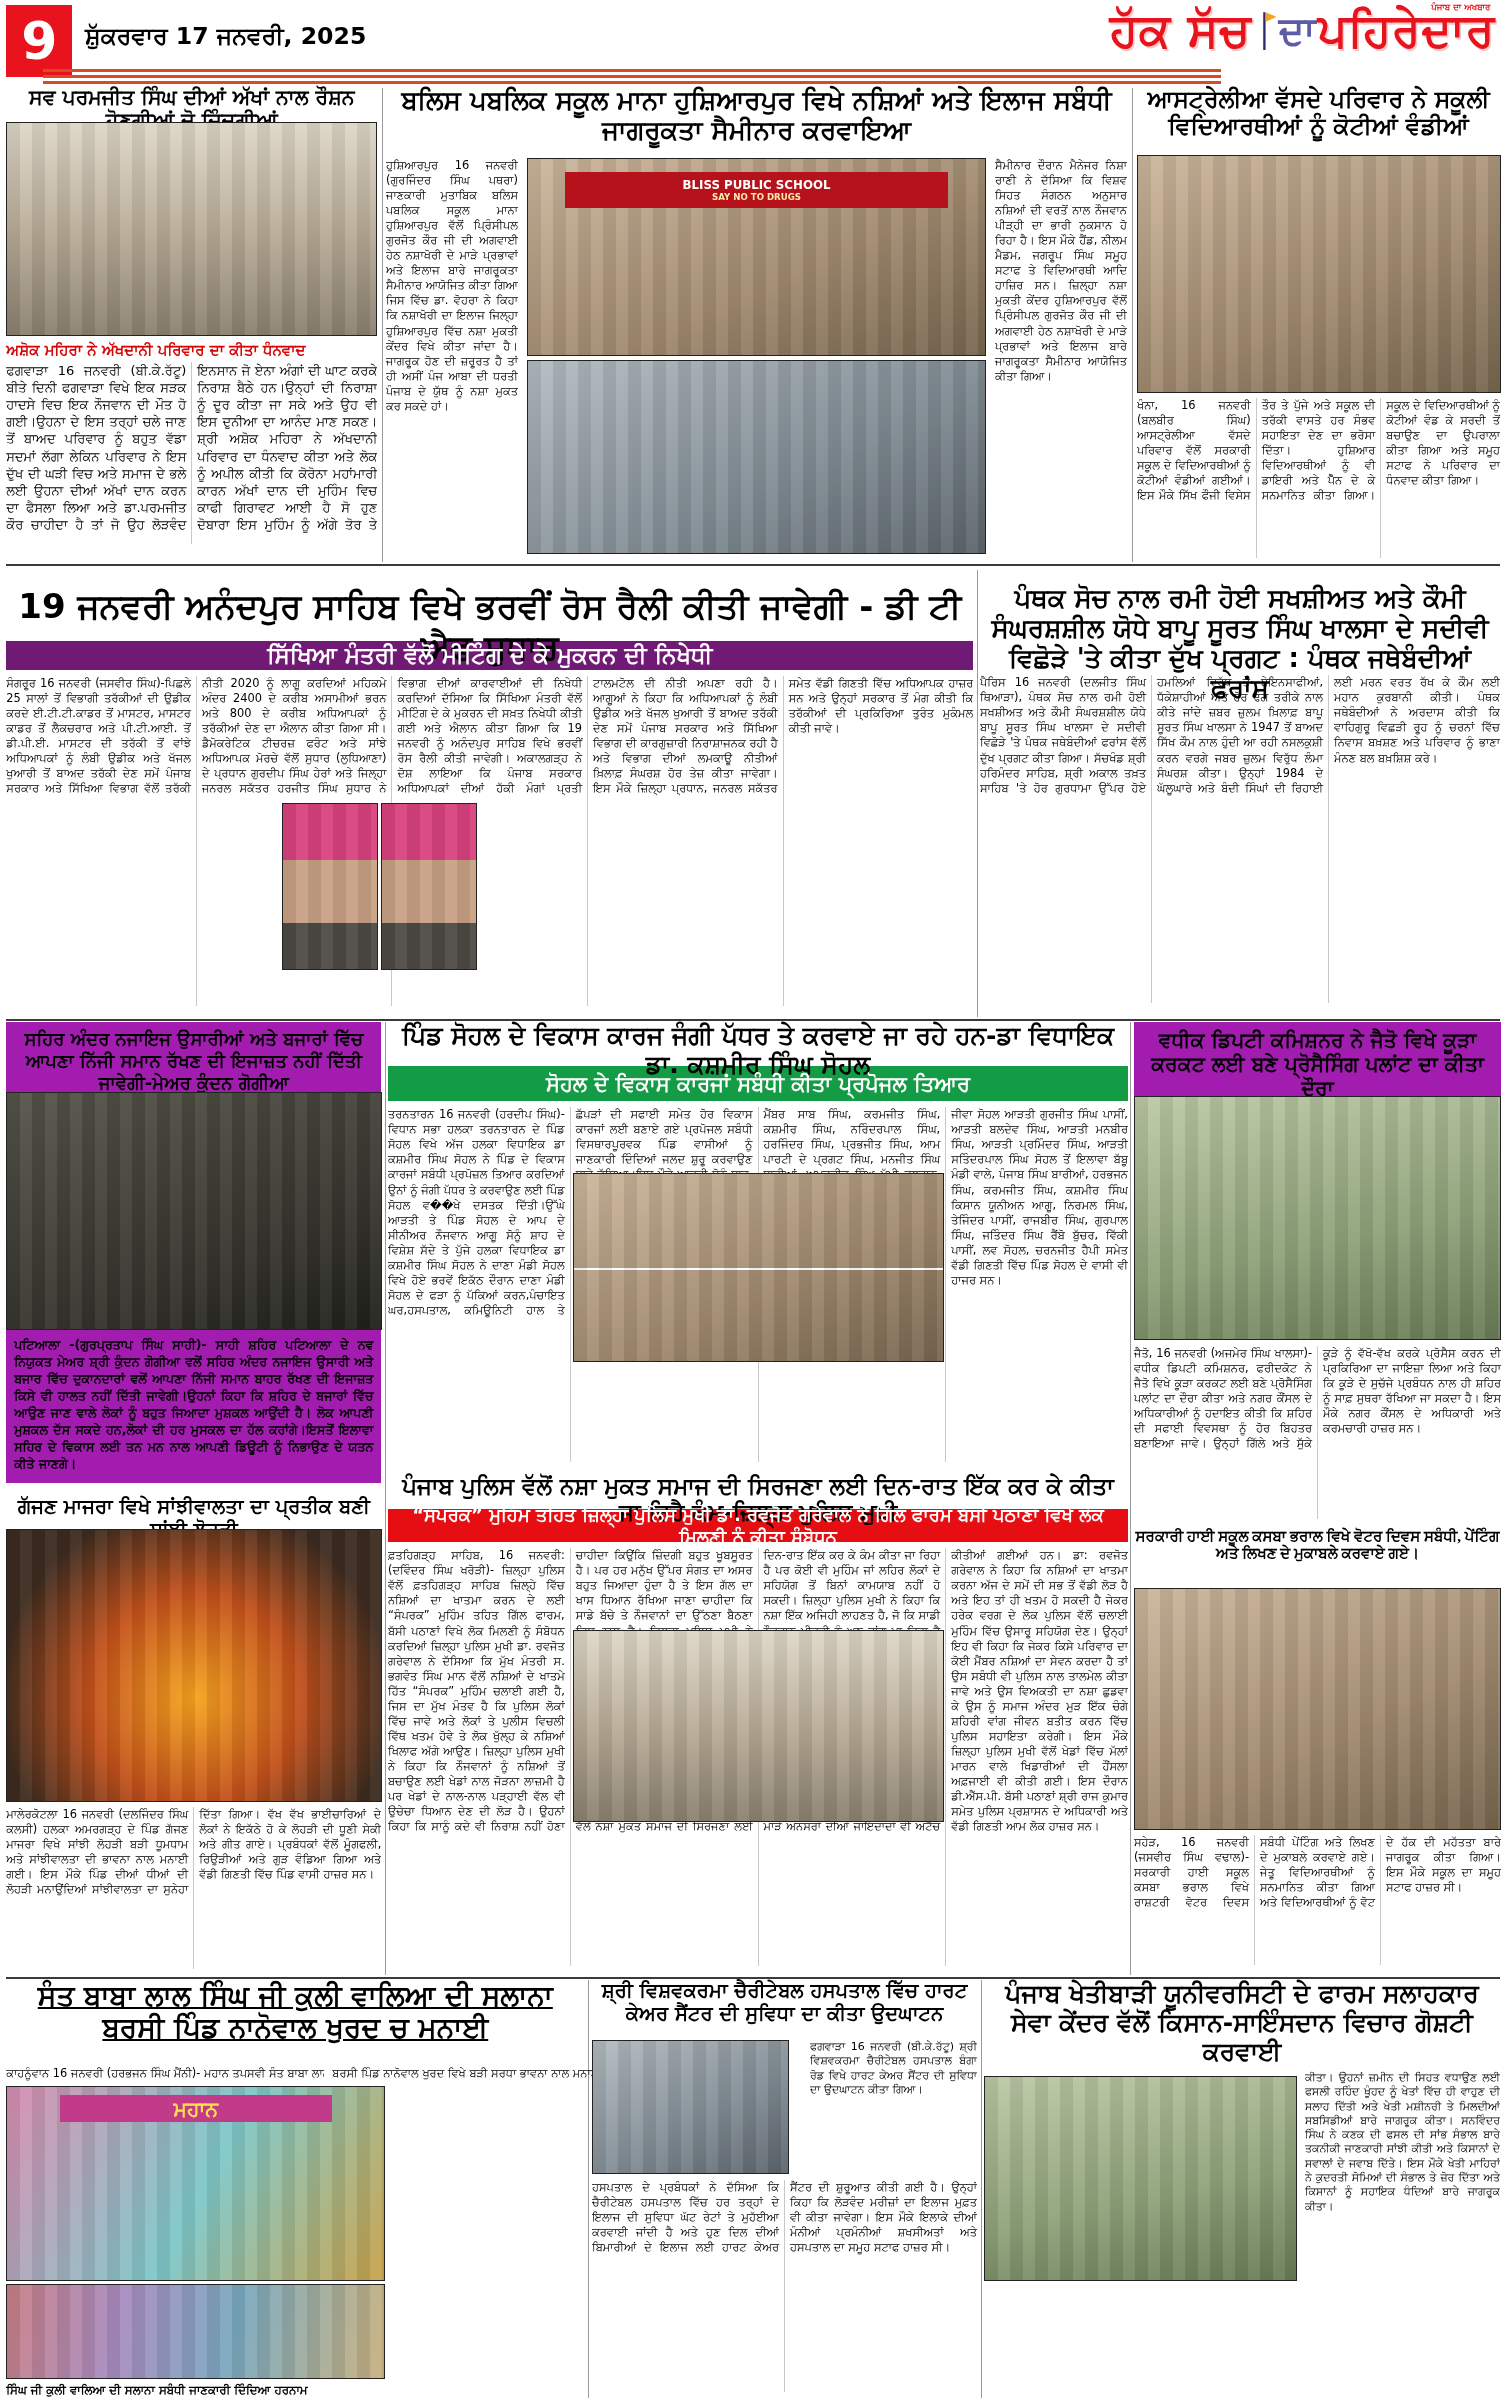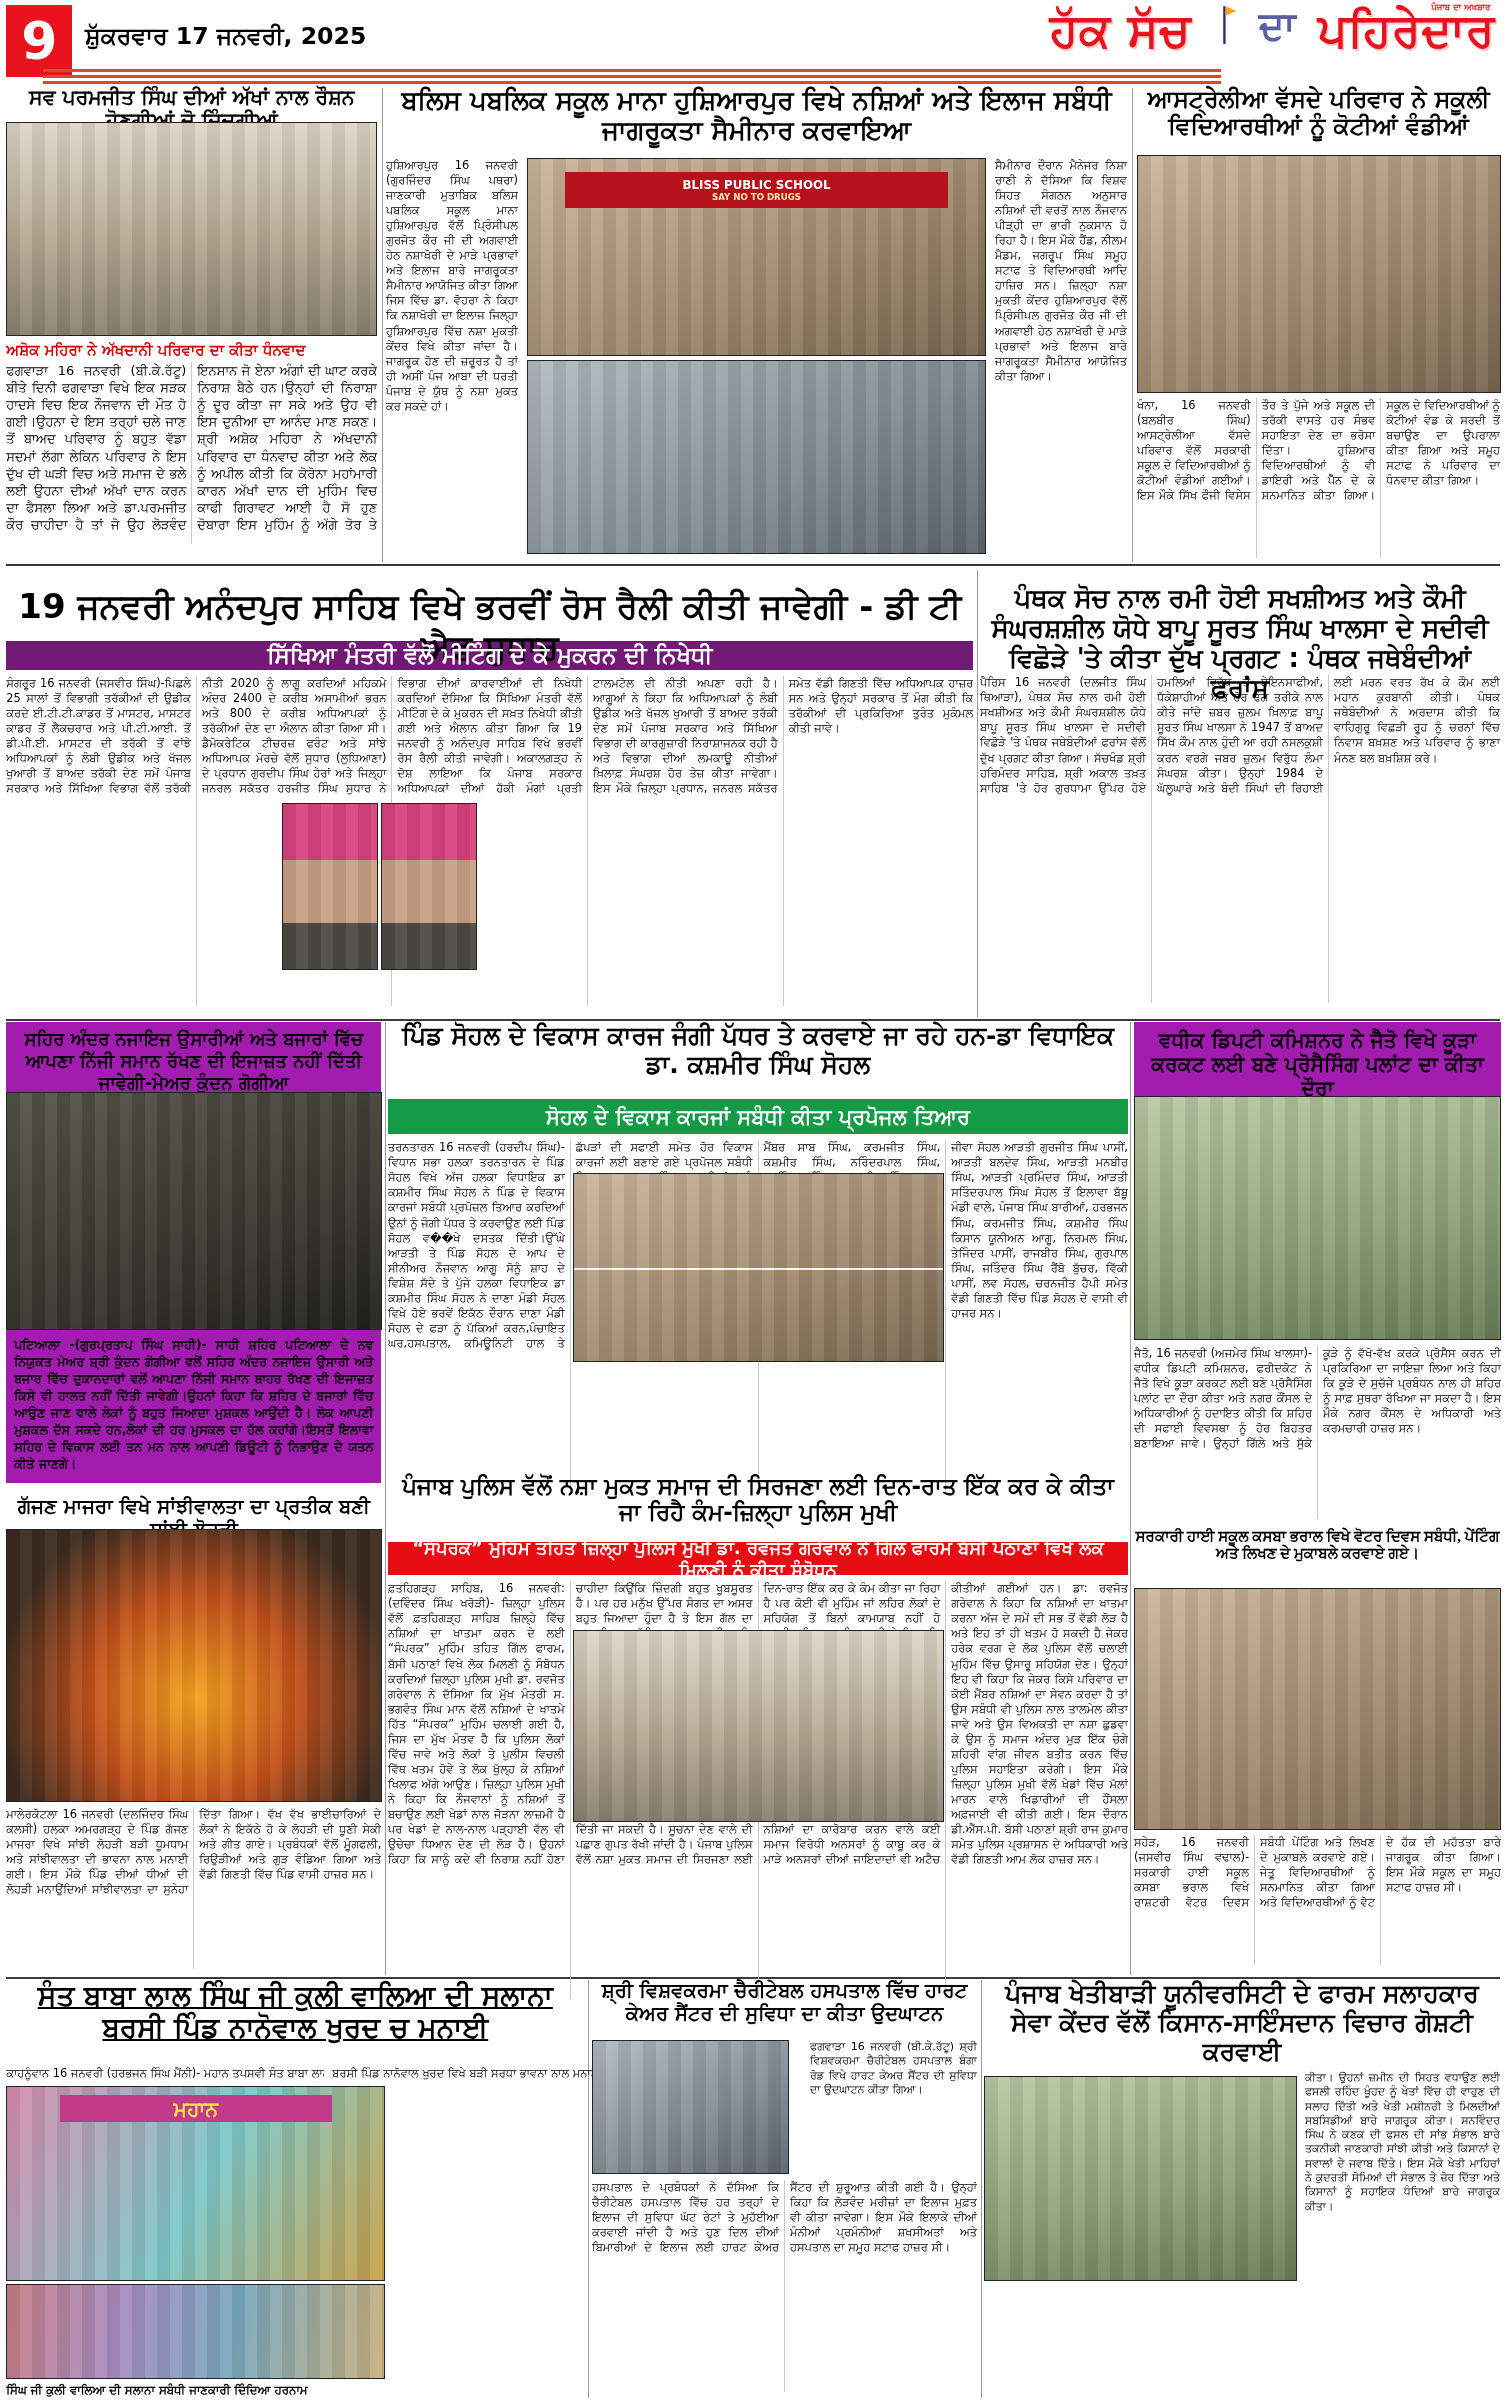--- a/index.html
+++ b/index.html
@@ -3,21 +3,21 @@
 <meta charset="utf-8">
 <style>
   html,body{margin:0;padding:0;background:#e9e9e9;}
   #page{position:relative;width:1506px;height:2401px;background:#ffffff;margin:0 auto;
         font-family:"DejaVu Sans","Liberation Sans",sans-serif;color:#000;overflow:hidden;}
 
   
   #pagenum{position:absolute;left:6.3px;top:4.7px;width:66px;height:72px;background:#e8131c;
            color:#fff;font-size:52px;font-weight:800;display:flex;align-items:center;justify-content:center;}
   #date{position:absolute;left:85px;top:22px;font-size:23.6px;font-weight:800;}
-  #masthead{position:absolute;right:11px;top:3.1px;display:flex;align-items:flex-start;gap:22px;}
+  #masthead{position:absolute;right:11px;top:3.1px;display:flex;align-items:center;gap:2px;}
   .mh-red{color:#e8131c;font-size:46px;font-weight:900;letter-spacing:0.8px;text-shadow:1.6px 1.6px 0 #f9c8c8;}
   .mh-blue{color:#5b5ea6;font-size:39px;font-weight:900;}
   #mh-tagline{position:absolute;right:15.7px;top:1.6px;color:#e8131c;font-size:8.6px;font-weight:700;}
   .rules{position:absolute;left:43px;top:69px;width:1178px;}
   .rules div{height:3.1px;background:#d94b26;margin-bottom:3.1px;}
 
   
   .hl{font-weight:900;line-height:1.15;color:#000;}
   .cols{text-align:justify;font-size:11.4px;line-height:1.32;column-gap:11px;column-rule:0.8px solid #c8c8c8;}
   .photo{position:relative;border:0.8px solid #222;overflow:hidden;}
@@ -25,21 +25,21 @@
       background:repeating-linear-gradient(90deg,rgba(0,0,0,.07) 0 12.6px,rgba(255,255,255,.05) 12.6px 25px);}
   .ph-warm{background:linear-gradient(155deg,#cdb79d,#a3real 0);background:linear-gradient(155deg,#cdb79d,#a18a70 58%,#77664f);}
   .ph-room{background:linear-gradient(180deg,#ded7c8,#b9ac97 52%,#8b8170);}
   .ph-cool{background:linear-gradient(150deg,#b3bcc1,#828d95 58%,#5c656c);}
   .ph-dark{background:linear-gradient(160deg,#55544a,#34332c 68%,#20201b);}
   .ph-fire{background:radial-gradient(circle at 50% 62%,#f6a41f,#c2501b 42%,#3c2b1f 78%);}
   .ph-green{background:linear-gradient(168deg,#bcc9a6,#8fa37a 58%,#6a7c57);}
   .ph-stage{background:linear-gradient(118deg,#d98cb0,#7ec8c9 52%,#c9a24a);}
   .ph-crowd{background:linear-gradient(100deg,#c97f86,#a88cc0 30%,#7aa9bf 60%,#c9b07e);}
   .ph-portrait{background:linear-gradient(180deg,#d9437f 0 34%,#c8a184 34% 72%,#4e4a45 72%);}
-  .banner{color:#fff;font-weight:900;text-align:center;display:flex;align-items:center;justify-content:center;margin-top:33px;}
+  .banner{color:#fff;font-weight:900;text-align:center;display:flex;align-items:center;justify-content:center;}
   .cream{background:#a21caf;}
   .caption{font-size:11.8px;font-weight:700;line-height:1.25;}
   .vsep{position:absolute;width:0.8px;background:#9a9a9a;}
   .hsep{position:absolute;height:1.6px;background:#3a3a3a;}
 
   
   #art-eyes{position:absolute;left:6.3px;top:86px;width:371px;height:476px;}
   #art-eyes .hl{font-size:20.4px;text-align:center;height:36px;}
   #eyes-photo{width:369px;height:212px;}
   #eyes-sub{color:#d40808;font-size:15px;font-weight:800;margin:4.7px 0 3.1px 0;}

